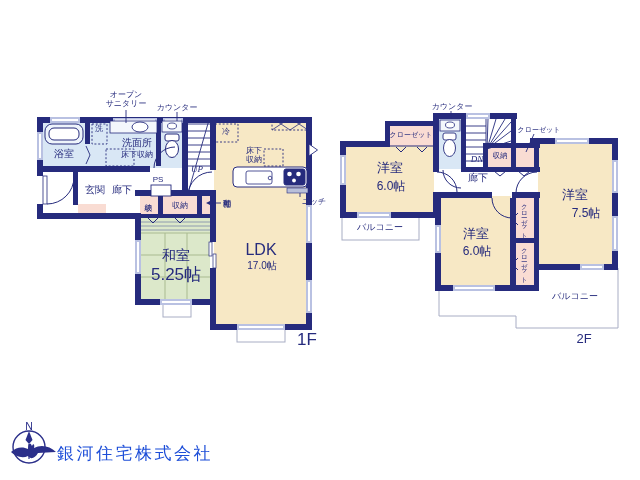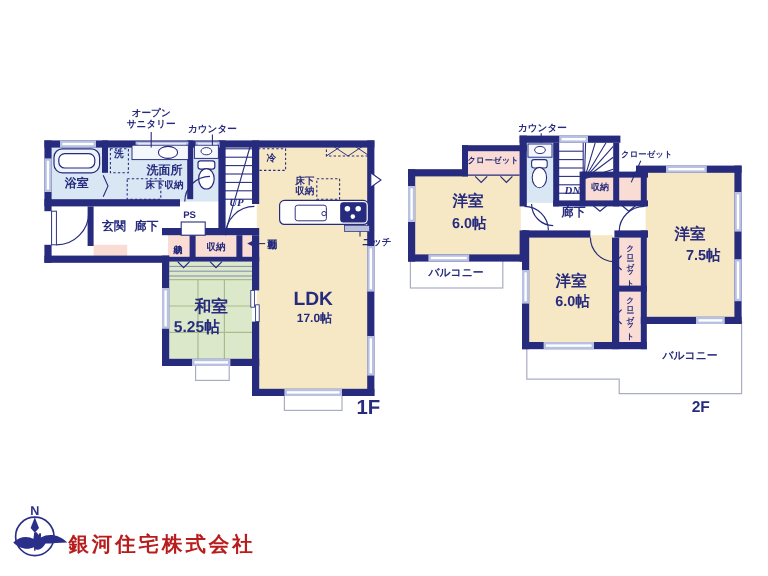--- a/index.html
+++ b/index.html
@@ -1,23 +1,23 @@
 <!DOCTYPE html>
 <html><head>
 <meta charset="utf-8">
 <style>
   html,body{margin:0;padding:0;}
   body{width:640px;height:480px;position:relative;background:#ffffff;overflow:hidden;
        font-family:"Liberation Sans",sans-serif;}
   #plan-svg{position:absolute;left:0;top:0;}
-  .lbl{position:absolute;color:#262b7d;font-weight:700;white-space:nowrap;line-height:1;}
+  .lbl{position:absolute;color:#262b7d;font-weight:400;white-space:nowrap;line-height:1;}
   .c{transform:translateX(-50%);}
   .v{writing-mode:vertical-rl;text-orientation:upright;transform:translateX(-50%);}
   .it{font-style:italic;font-family:"Liberation Serif",serif;text-align:center;}
-  .company{color:#b91c1c;letter-spacing:2.5px;font-weight:700;text-align:center;}
+  .company{color:#1d4ed8;letter-spacing:2.5px;font-weight:400;text-align:center;}
 </style>
 </head>
 <body>
 
 <svg id="plan-svg" width="640" height="480" viewBox="0 0 640 480">
 
   <g>
 
     <rect x="40" y="120" width="146" height="48" fill="#d9e7f5"></rect>
     <rect x="186" y="120" width="26" height="76" fill="#ffffff"></rect>
@@ -276,21 +276,21 @@
 <div class="lbl c" style="left:158px;top:176px;font-size:8px">PS</div>
 <div class="lbl c it" style="left:197px;top:165px;font-size:9px">UP</div>
 <div class="lbl v" style="left:148px;top:198px;font-size:7.5px">収納</div>
 <div class="lbl c" style="left:180px;top:202px;font-size:8px">収納</div>
 <div class="lbl v" style="left:226px;top:193px;font-size:8px">可動棚</div>
 <div class="lbl c" style="left:226px;top:128px;font-size:8px">冷</div>
 <div class="lbl c" style="left:254px;top:147px;font-size:8px">床下</div>
 <div class="lbl c" style="left:254px;top:156px;font-size:8px">収納</div>
 <div class="lbl c" style="left:314px;top:198px;font-size:8px">ニッチ</div>
 <div class="lbl c" style="left:176px;top:248px;font-size:14px">和室</div>
-<div class="lbl c" style="left:164px;top:266px;font-size:13px">5.25帖</div>
+<div class="lbl c" style="left:176px;top:266px;font-size:17px">5.25帖</div>
 <div class="lbl c" style="left:261px;top:242px;font-size:16px">LDK</div>
 <div class="lbl c" style="left:262px;top:261px;font-size:10px">17.0帖</div>
 <div class="lbl c" style="left:307px;top:331px;font-size:17px">1F</div>
 
 <div class="lbl c" style="left:452px;top:103px;font-size:8px">カウンター</div>
 <div class="lbl c" style="left:411px;top:131px;font-size:7px">クローゼット</div>
 <div class="lbl c" style="left:539px;top:126px;font-size:7px">クローゼット</div>
 <div class="lbl c" style="left:500px;top:152px;font-size:7.5px">収納</div>
 <div class="lbl c it" style="left:477px;top:155px;font-size:9px">DN</div>
 <div class="lbl c" style="left:478px;top:173px;font-size:10px">廊下</div>

